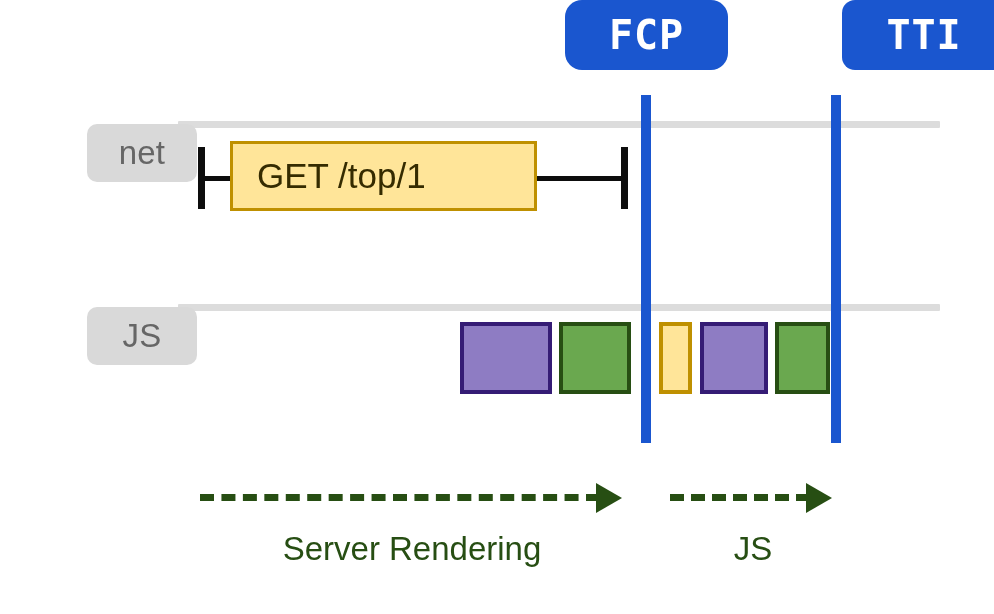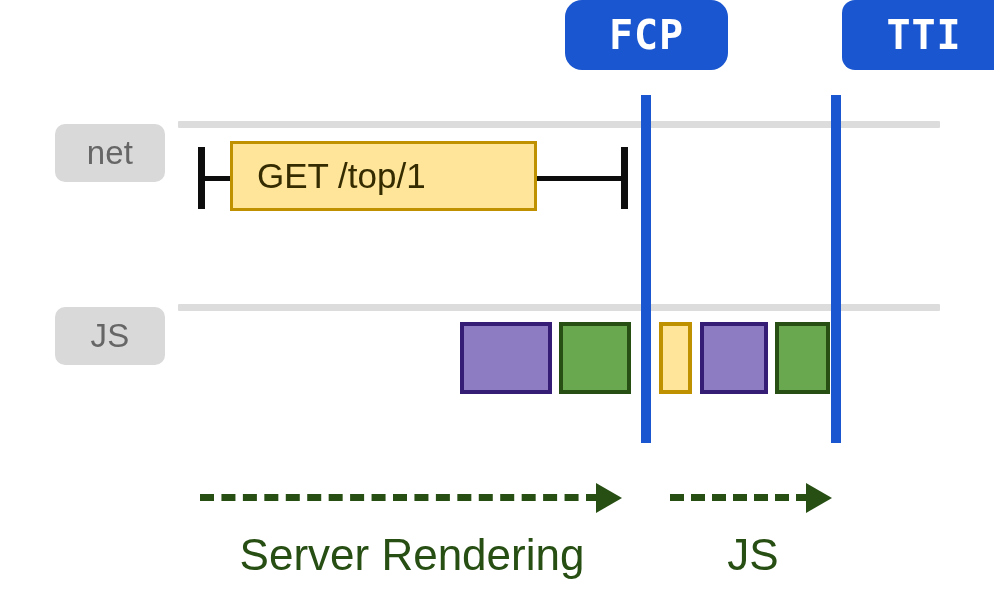--- a/index.html
+++ b/index.html
@@ -29,20 +29,21 @@
   
   .lane-badge {
     position: absolute;
     background: #d9d9d9;
     border-radius: 10px;
     color: #666666;
     display: flex;
     align-items: center;
     justify-content: center;
     letter-spacing: .2px;
+    margin-left: 32px;
   }
   #net-lane-badge {
     left: 55px; top: 124px; width: 110px; height: 58px;
     font-size: 33px;
   }
   #js-lane-badge {
     left: 55px; top: 307px; width: 110px; height: 58px;
     font-size: 33px;
   }
   .marker-badge {
@@ -120,21 +121,21 @@
   .phase-arrowhead {
     position: absolute;
     width: 0; height: 0;
     border-top: 15px solid transparent;
     border-bottom: 15px solid transparent;
     border-left: 26px solid #274e13;
   }
   .phase-label {
     position: absolute;
     color: #274e13;
-    font-size: 44px;
+    font-size: 33px;
     text-align: center;
     white-space: nowrap;
   }
 
   #phase-server-arrow     { left: 200px; top: 494px; width: 400px; }
   #phase-server-arrowhead { left: 596px; top: 483px; }
   #phase-server-label     { left: 200px; top: 530px; width: 424px; }
 
   #phase-js-arrow     { left: 670px; top: 494px; width: 140px; }
   #phase-js-arrowhead { left: 806px; top: 483px; }

